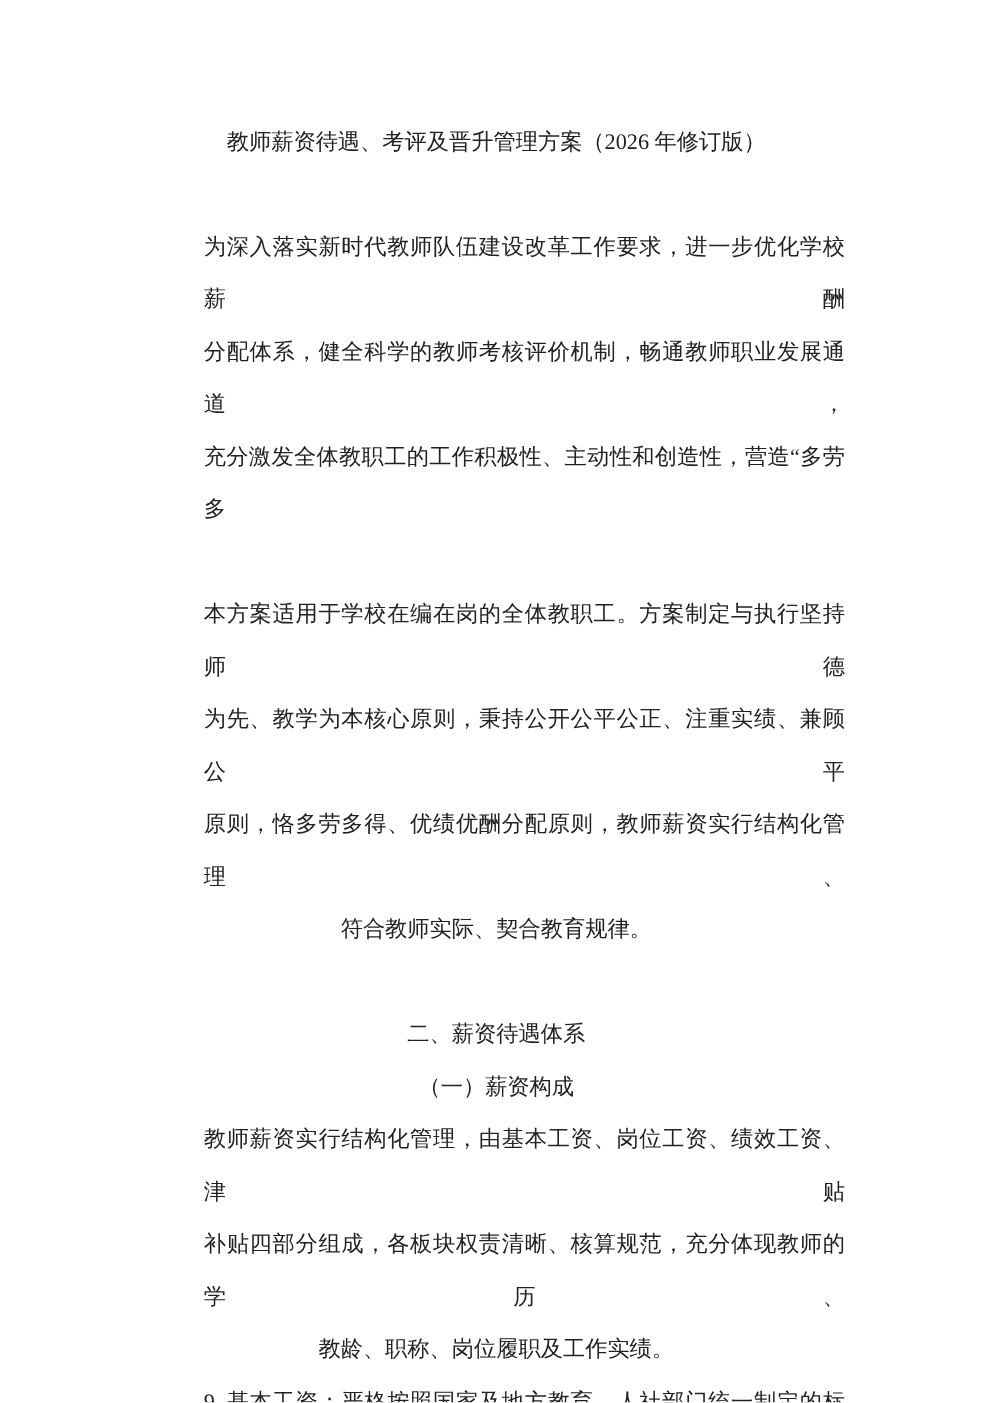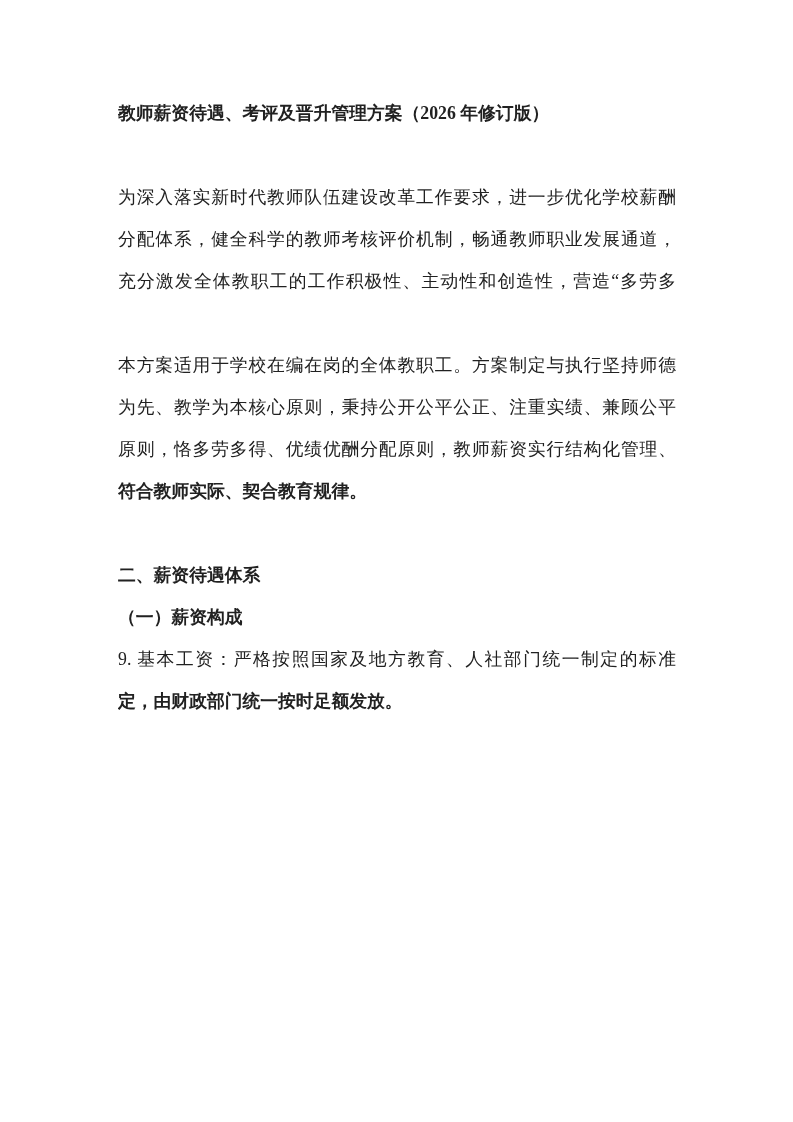--- a/index.html
+++ b/index.html
@@ -24,25 +24,25 @@
   }
   .line {
     line-height: 42px;
     min-height: 42px;
     overflow: hidden;
   }
   
   .jl {
     text-align: justify;
     text-align-last: justify;
+    margin-left: 45px;
   }
   
   .ll {
-    text-align: left;
-    font-weight: bold;
+    text-align: center;
   }
   .blank {
     height: 42px;
   }
 </style>
 </head>
 <body>
 
 <div class="page">
   <div class="content">
@@ -65,20 +65,25 @@
       <div class="line jl">为先、教学为本核心原则，秉持公开公平公正、注重实绩、兼顾公平</div>
       <div class="line jl">原则，恪多劳多得、优绩优酬分配原则，教师薪资实行结构化管理、</div>
       <div class="line ll">符合教师实际、契合教育规律。</div>
     </div>
 
     <div class="line blank"></div>
 
     <div class="line ll">二、薪资待遇体系</div>
     <div class="line ll">（一）薪资构成</div>
 
+    <div>
+      <div class="line jl">教师薪资实行结构化管理，由基本工资、岗位工资、绩效工资、津贴</div>
+      <div class="line jl">补贴四部分组成，各板块权责清晰、核算规范，充分体现教师的学历、</div>
+      <div class="line ll">教龄、职称、岗位履职及工作实绩。</div>
+    </div>
 
     <div>
       <div class="line jl">9. 基本工资：严格按照国家及地方教育、人社部门统一制定的标准</div>
       <div class="line ll">定，由财政部门统一按时足额发放。</div>
     </div>
 
   </div>
 </div>
 
 </body></html>

